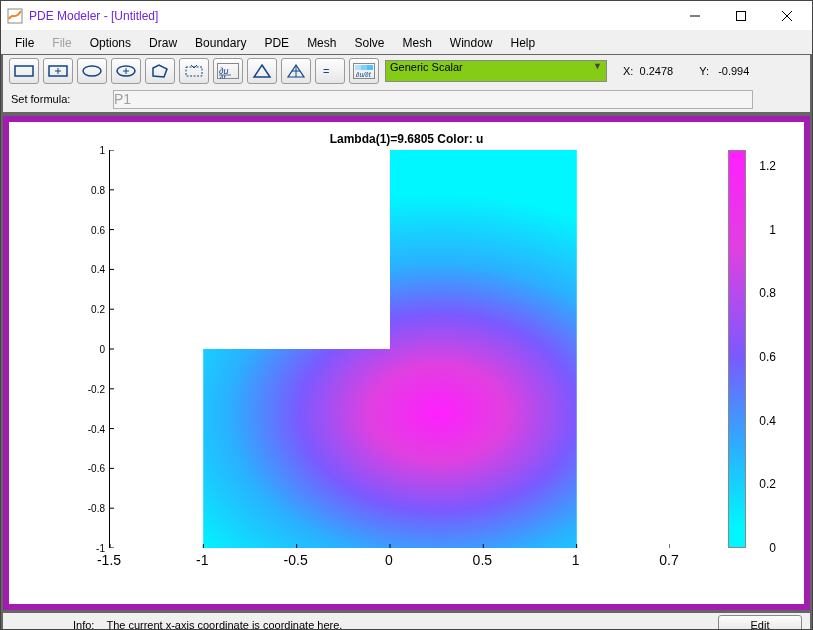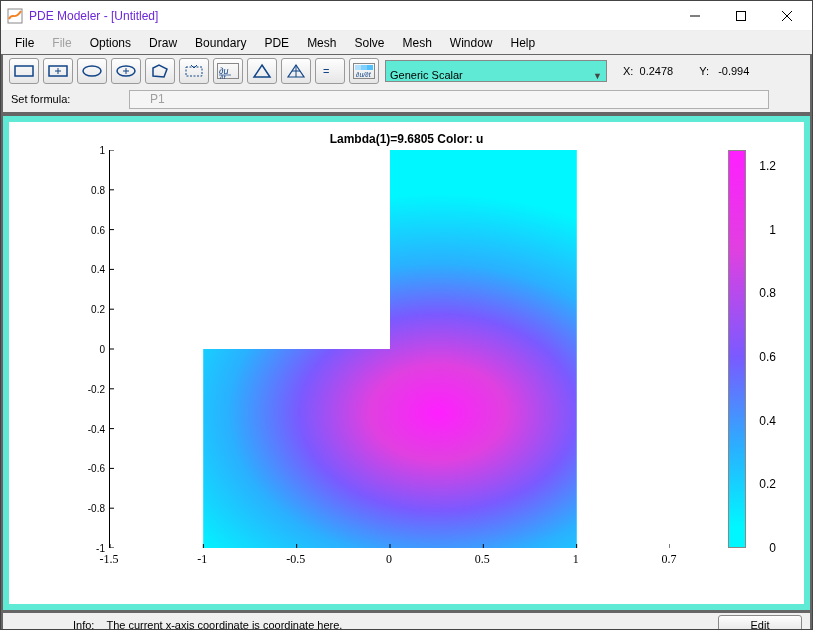--- a/index.html
+++ b/index.html
@@ -7,33 +7,33 @@
 .titlebar { height: 30px; display: flex; align-items: center; padding: 0 2px 0 6px; background: #fff; border-bottom: 1px solid #eee; }
 .titlebar .appicon { width: 16px; height: 16px; margin-right: 6px; }
 .titlebar .title { flex: 1; font-size: 12px; color: #6d28d9; }
 .titlebar .winbtn { width: 46px; height: 30px; display: flex; align-items: center; justify-content: center; }
 .menubar { height: 23px; display: flex; align-items: center; padding: 0 6px; background: #f0f0f0; font-size: 12px; gap: 2px; }
 .menubar span { padding: 3px 8px; cursor: default; }
 .menubar .disabled { color: #a0a0a0; }
 .toolbar-wrap { border: 2px solid #666; border-top: 1px solid #666; background: #f0f0f0; }
 .toolbar { height: 31px; display: flex; align-items: center; padding: 2px 6px; gap: 4px; }
 .tbtn { width: 30px; height: 26px; border: 1px solid #9a9a9a; border-radius: 3px; background: linear-gradient(#fefefe,#e6e6e6); display: flex; align-items: center; justify-content: center; cursor: pointer; }
-.tsel { flex: 0 0 222px; height: 22px; border: 1px solid #888; background: #5eead4; display: flex; align-items: flex-end; padding: 0 4px; font-size: 11px; cursor: pointer; justify-content: space-between; margin-left: 2px; }
+.tsel { flex: 0 0 222px; height: 22px; border: 1px solid #888; background: #84cc16; display: flex; align-items: flex-start; padding: 0 4px; font-size: 11px; cursor: pointer; justify-content: space-between; margin-left: 2px; }
 .tsel .arrow { font-size: 9px; color: #444; }
 .coord { margin-left: 12px; display: flex; gap: 26px; font-size: 11px; color: #000; }
 .coord span { white-space: pre; }
-.formula-row { height: 26px; display: flex; align-items: center; padding: 4px 8px; gap: 24px; }
+.formula-row { height: 26px; display: flex; align-items: center; padding: 4px 8px; gap: 8px; }
 .formula-label { font-size: 11px; color: #000; width: 94px; }
-.formula-input { flex: 0 0 640px; height: 19px; border: 1px solid #b0b0b0; background: #f5f5f5; color: #a0a0a0; font-size: 12px; padding: 0 20px; }
-.canvas-area { border: 2px solid #666; background: #5eead4; padding: 6px; height: 498px; position: relative; }
+.formula-input { flex: 0 0 640px; height: 19px; border: 1px solid #b0b0b0; background: #f5f5f5; color: #a0a0a0; font-size: 14px; padding: 0 0; }
+.canvas-area { border: 2px solid #666; background: #a21caf; padding: 6px; height: 498px; position: relative; }
 .canvasbox { background: #fff; width: 100%; height: 100%; position: relative; }
 .chart-title { position: absolute; top: 10px; left: 0; right: 0; text-align: center; font-size: 12px; font-weight: bold; color: #000; }
 .plot-region { position: absolute; left: 100px; top: 28px; width: 560px; height: 398px; border: 1px solid #000; border-top: none; border-right: none; background: #fff; }
 .xticks { position: absolute; left: 100px; top: 430px; width: 560px; height: 14px; }
-.xticks span { position: absolute; transform: translateX(-50%); font-size: 12px; color: #000; font-family: Liberation Serif, serif; }
+.xticks span { position: absolute; transform: translateX(-50%); font-size: 14px; color: #000; }
 .yticks { position: absolute; left: 60px; top: 28px; width: 36px; height: 398px; }
 .yticks span { position: absolute; right: 0; transform: translateY(-50%); font-size: 10px; color: #000; text-align: right; width: 36px; }
 .colorbar { position: absolute; right: 58px; top: 28px; width: 18px; height: 398px; background: linear-gradient(to top, #00f7ff 0%, #00f7ff 5%, #2ab0ff 25%, #7a5aff 48%, #e040e0 75%, #ff1fff 100%); border: 1px solid #888; }
 .cbticks { position: absolute; right: 28px; top: 28px; width: 26px; height: 398px; }
 .cbticks span { position: absolute; right: 0; transform: translateY(-50%); font-size: 12px; color: #000; }
 .statusbar { border: 2px solid #666; border-top: 1px solid #666; height: 27px; display: flex; align-items: center; padding: 0 8px; background: #f0f0f0; font-size: 11px; }
 .statusbar .info-lbl { margin-left: 62px; margin-right: 12px; }
 .statusbar .info-txt { flex: 1; }
 .exitbtn { width: 84px; height: 21px; border: 1px solid #888; border-radius: 3px; background: linear-gradient(#fefefe,#e0e0e0); display: flex; align-items: center; justify-content: center; cursor: pointer; font-size: 11px; }
 svg { display: block; }

